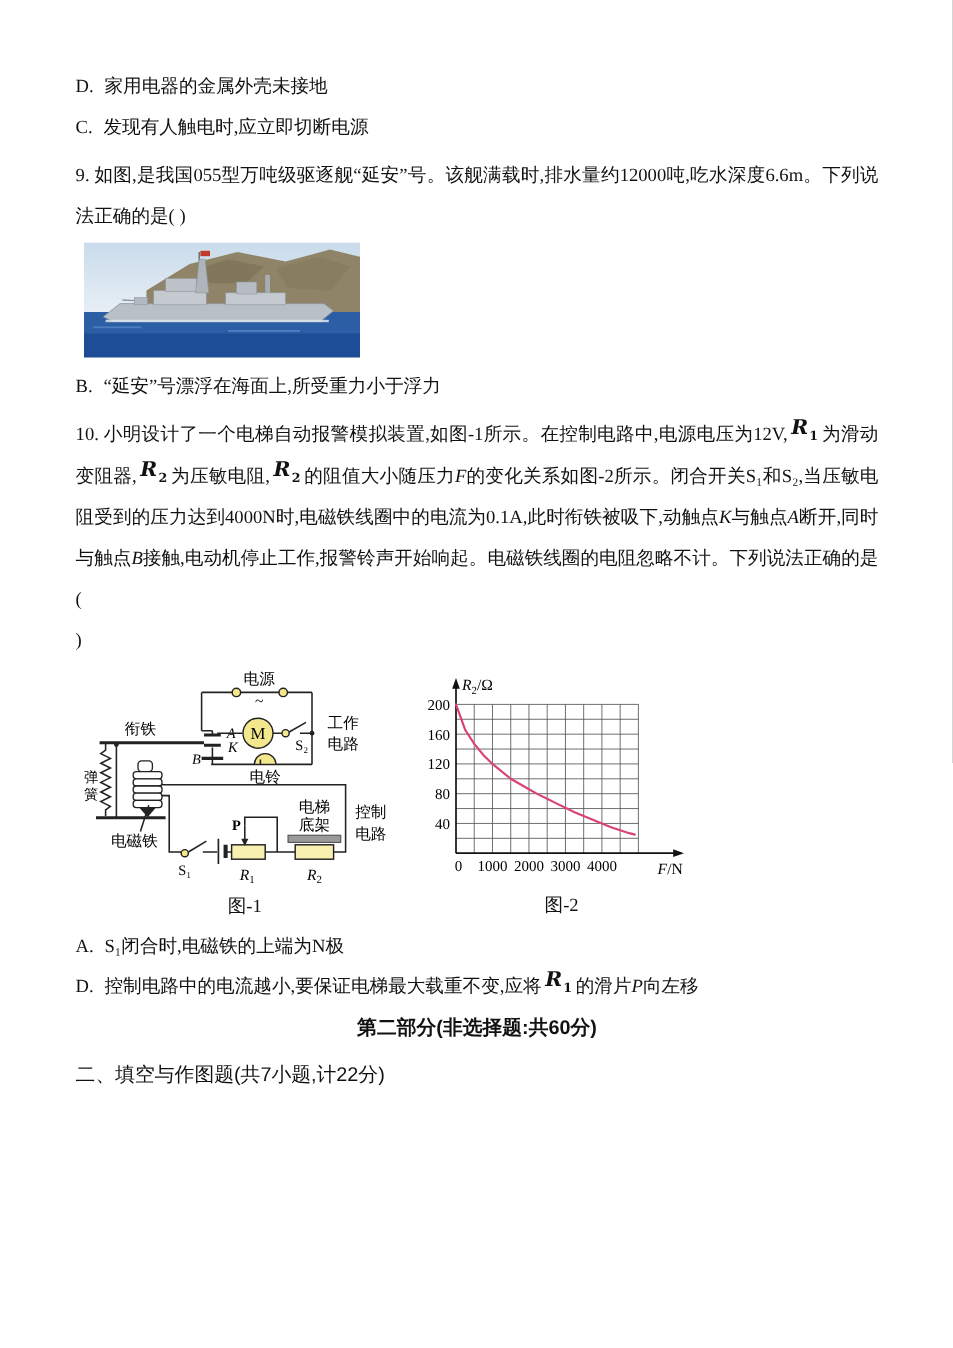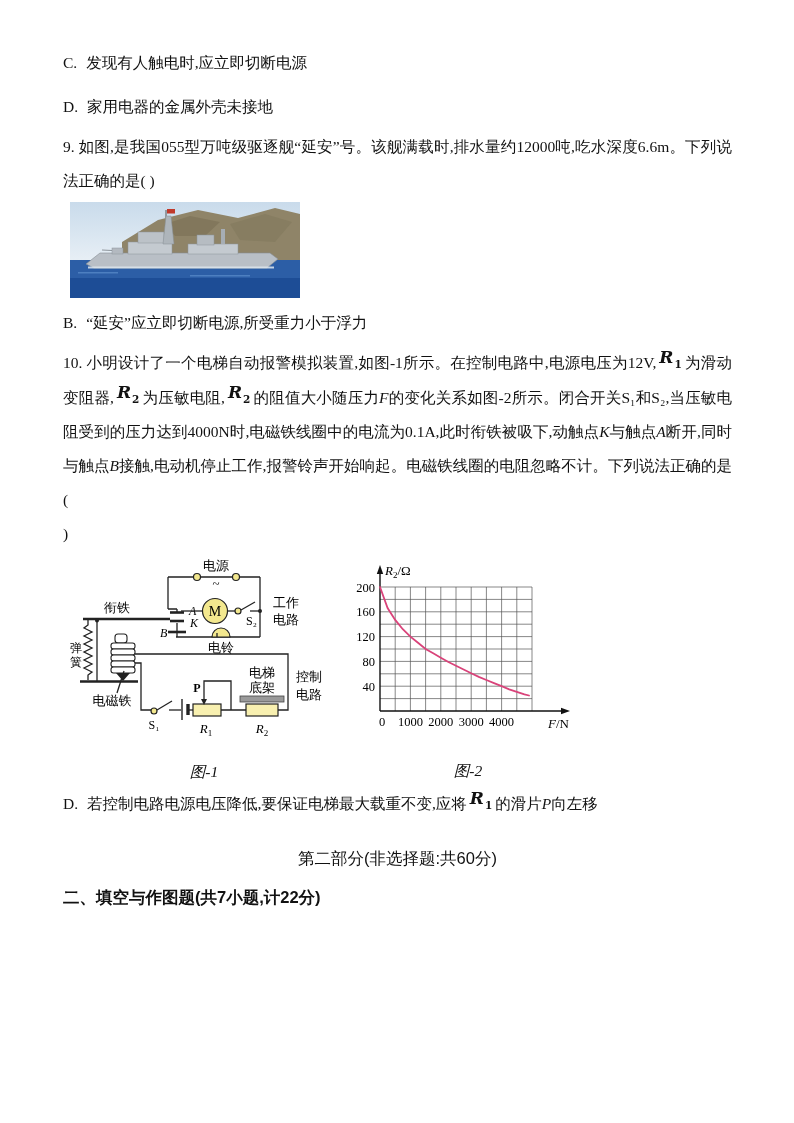--- a/index.html
+++ b/index.html
@@ -14,44 +14,44 @@
   .gap6{margin-top:6px;}
   .gap10{margin-top:10px;}
   .para{line-height:2.2;text-align:justify;}
   .var{font-style:italic;font-family:"Liberation Serif",serif;}
   .fml{display:inline-block;transform:translateY(-5px);margin:0 3px;line-height:1;
        font-family:"DejaVu Serif",serif;font-weight:bold;font-style:italic;font-size:17px;}
   .fml sub{font-size:10.5px;font-weight:bold;font-style:normal;vertical-align:-5px;margin-left:1px;}
   .ship{margin:4px 0 8px 7px;display:block;}
   .figrow{display:flex;align-items:center;margin:8px 0 4px 5px;}
   .figcol{display:flex;flex-direction:column;align-items:center;}
-  .figcap{font-size:15.5px;margin-top:18px;font-style:italic;}
-  .center-bold{text-align:center;font-weight:normal;font-size:16.5px;line-height:2.1;margin-top:20px;
+  .figcap{font-size:15.5px;margin-top:1px;}
+  .center-bold{text-align:center;font-weight:bold;font-size:16.5px;line-height:2.1;margin-top:0;
        font-family:"Liberation Sans","DejaVu Sans",sans-serif;}
-  .left-bold{font-weight:bold;font-size:16.5px;line-height:2.1;margin-top:4px;
+  .left-bold{font-weight:normal;font-size:16.5px;line-height:2.1;margin-top:4px;
        font-family:"Liberation Sans","DejaVu Sans",sans-serif;}
   svg text{font-family:"Liberation Serif","DejaVu Serif",serif;}
   .cjk13{font-size:13px;}
   .cjk12{font-size:12px;}
   .wire{stroke:#222;stroke-width:1.3;fill:none;}
   .thick{stroke:#222;stroke-width:2.6;fill:none;}
   .comp{fill:#f3e88e;stroke:#222;stroke-width:1.2;}
   .res{fill:#f8f0b0;stroke:#222;stroke-width:1.2;}
   .coilring{fill:#fff;stroke:#222;stroke-width:1.1;}
 </style>
 </head>
 <body>
 
 <div class="page">
 
+  <div class="opt gap10">
+    <span class="lab">D.</span><span>家用电器的金属外壳未接地</span>
+  </div>
   <div class="opt">
     <span class="lab">C.</span><span>发现有人触电时,应立即切断电源</span>
-  </div>
-  <div class="opt gap10">
-    <span class="lab">D.</span><span>家用电器的金属外壳未接地</span>
   </div>
 
   <div class="para gap6">9. 如图,是我国055型万吨级驱逐舰“延安”号。该舰满载时,排水量约12000吨,吃水深度6.6m。下列说法正确的是(      )</div>
 
   <svg class="ship" width="230" height="96" viewBox="0 0 230 96">
     <defs>
       <linearGradient id="sky" x1="0" y1="0" x2="0" y2="1">
         <stop offset="0" stop-color="#c9dbeb"></stop>
           <stop offset="1" stop-color="#e9f0f6"></stop>
       </linearGradient>
@@ -72,21 +72,21 @@
     <rect x="68" y="30" width="26" height="11" fill="#bcc2c8" stroke="#8d949b" stroke-width="0.5"></rect>
     <polygon points="93,42 104,42 101,14 96,14" fill="#aeb5bb" stroke="#878e95" stroke-width="0.5"></polygon>
     <rect x="118" y="42" width="50" height="10" fill="#c4cad0" stroke="#8d949b" stroke-width="0.5"></rect>
     <rect x="127" y="33" width="17" height="10" fill="#b6bcc2" stroke="#8d949b" stroke-width="0.5"></rect>
     <rect x="151" y="27" width="4" height="15" fill="#a6adb4"></rect>
     <rect x="42" y="46" width="11" height="6" fill="#b3b9c0" stroke="#8d949b" stroke-width="0.5"></rect>
     <line x1="42" y1="48.5" x2="32" y2="48" stroke="#8d949b" stroke-width="1.2"></line>
     <rect x="18" y="64.5" width="186" height="2" fill="#dfe7ee" opacity="0.85"></rect>
   </svg>
 
-  <div class="opt"><span class="lab">B.</span><span>“延安”应立即切断电源,所受重力小于浮力</span></div>
+  <div class="opt"><span class="lab">B.</span><span>“延安”号漂浮在海面上,所受重力小于浮力</span></div>
 
   <div class="para gap6"><span>10. 小明设计了一个电梯自动报警模拟装置,如图-1所示。在控制电路中,电源电压为12V,</span><span class="fml"><span>R</span><sub>1</sub></span><span>为滑动变阻器,</span><span class="fml"><span>R</span><sub>2</sub></span><span>为压敏电阻,</span><span class="fml"><span>R</span><sub>2</sub></span><span>的阻值大小随压力</span><span class="var">F</span><span>的变化关系如图-2所示。闭合开关S₁和S₂,当压敏电阻受到的压力达到4000N时,电磁铁线圈中的电流为0.1A,此时衔铁被吸下,动触点</span><span class="var">K</span><span>与触点</span><span class="var">A</span><span>断开,同时与触点</span><span class="var">B</span><span>接触,电动机停止工作,报警铃声开始响起。电磁铁线圈的电阻忽略不计。下列说法正确的是(</span></div>
   <div class="para">)</div>
 
   <div class="figrow">
 
     <div class="figcol">
       <svg width="272" height="185" viewBox="0 0 272 185">
 
         <text x="148" y="11" text-anchor="middle" class="cjk13">电源</text>
@@ -204,18 +204,19 @@
           <text x="23" y="55.3" text-anchor="end" font-size="12.5">160</text>
           <text x="23" y="30.5" text-anchor="end" font-size="12.5">200</text>
           <text x="33" y="14" font-size="13"><tspan font-style="italic">R</tspan><tspan dy="3" font-size="9">2</tspan><tspan dy="-3">/Ω</tspan></text>
           <text x="196" y="167" font-size="13"><tspan font-style="italic">F</tspan><tspan>/N</tspan></text>
           <polyline points="28.0,26.0 35.6,47.1 43.2,58.9 50.8,68.2 58.4,75.6 66.0,81.8 73.6,88.0 81.2,92.3 88.8,96.7 96.4,101.0 104.0,104.7 111.6,108.5 119.2,112.2 126.8,115.9 134.4,119.0 142.0,122.1 149.6,125.2 157.2,128.3 164.8,130.8 172.4,133.3 177.0,134.5" fill="none" stroke="#d9437a" stroke-width="1.8" stroke-linecap="round"></polyline>
         </svg>
       <div class="figcap">图-2</div>
     </div>
   </div>
 
-  <div class="opt"><span class="lab">D.</span><span>若控制电路电源电压降低,要保证电梯最大载重不变,应将</span><span class="fml"><span>R</span><sub>1</sub></span><span>的滑片</span><span class="var">P</span><span>向左移</span></div>
+  <div class="opt gap6"><span class="lab">A.</span><span>S₁闭合时,电磁铁的上端为N极</span></div>
+  <div class="opt"><span class="lab">D.</span><span>控制电路中的电流越小,要保证电梯最大载重不变,应将</span><span class="fml"><span>R</span><sub>1</sub></span><span>的滑片</span><span class="var">P</span><span>向左移</span></div>
 
   <div class="center-bold">第二部分(非选择题:共60分)</div>
   <div class="left-bold">二、填空与作图题(共7小题,计22分)</div>
 
 </div>
 
 </body></html>

